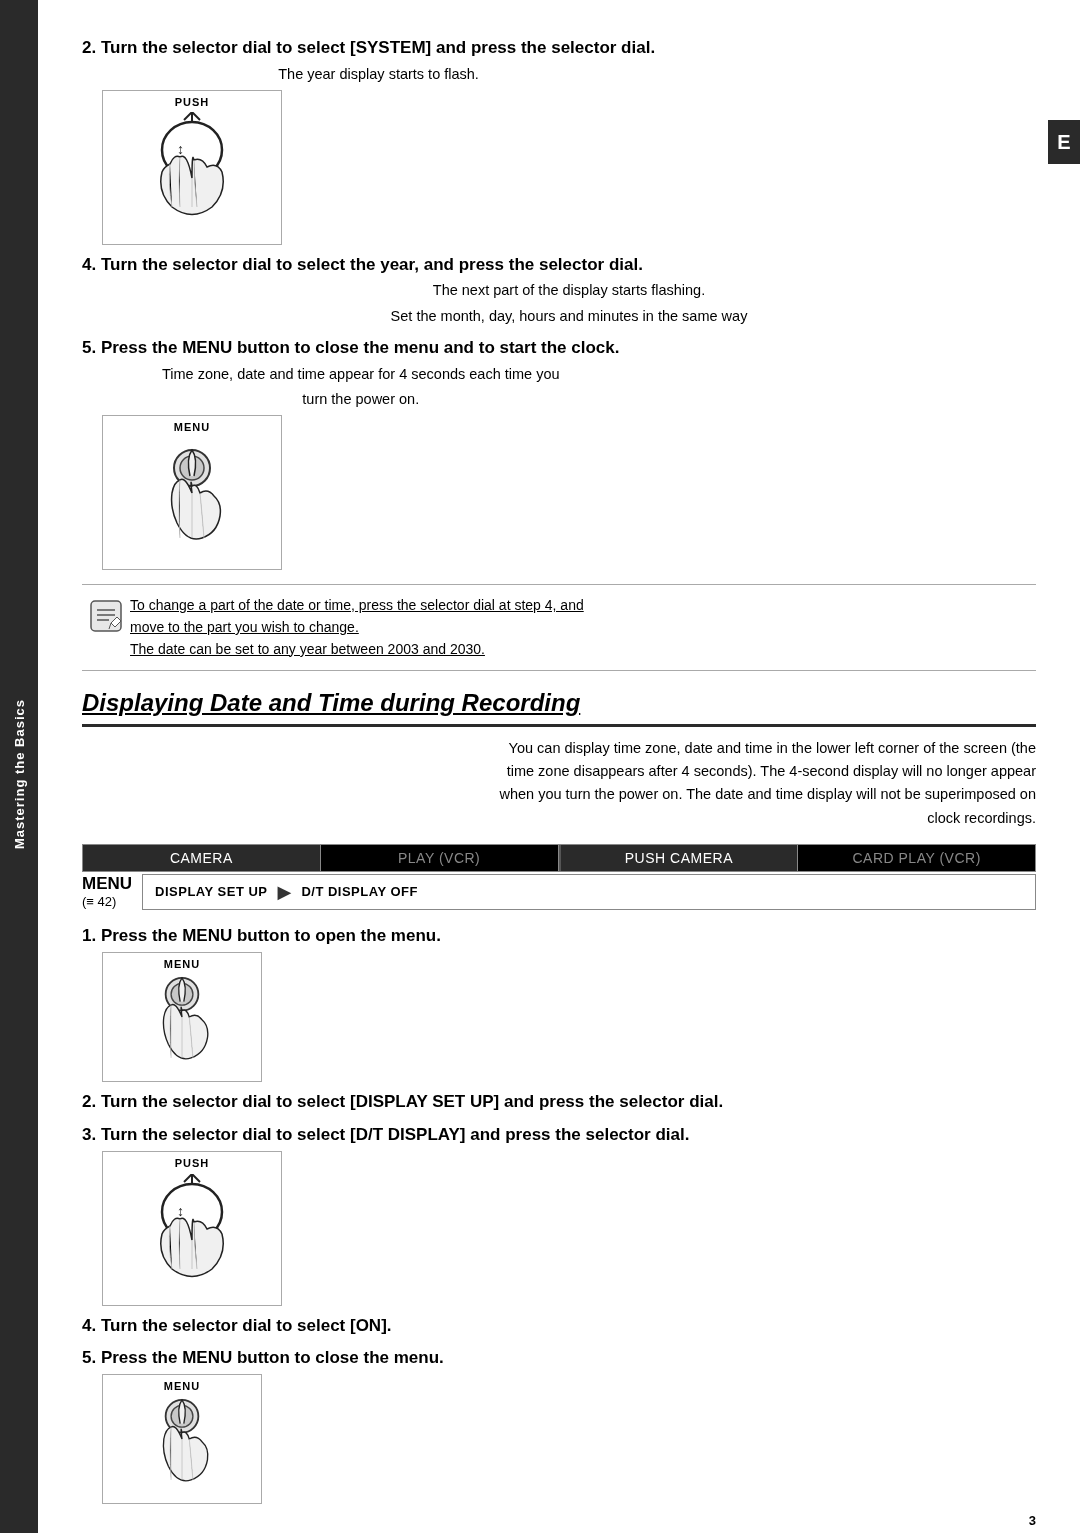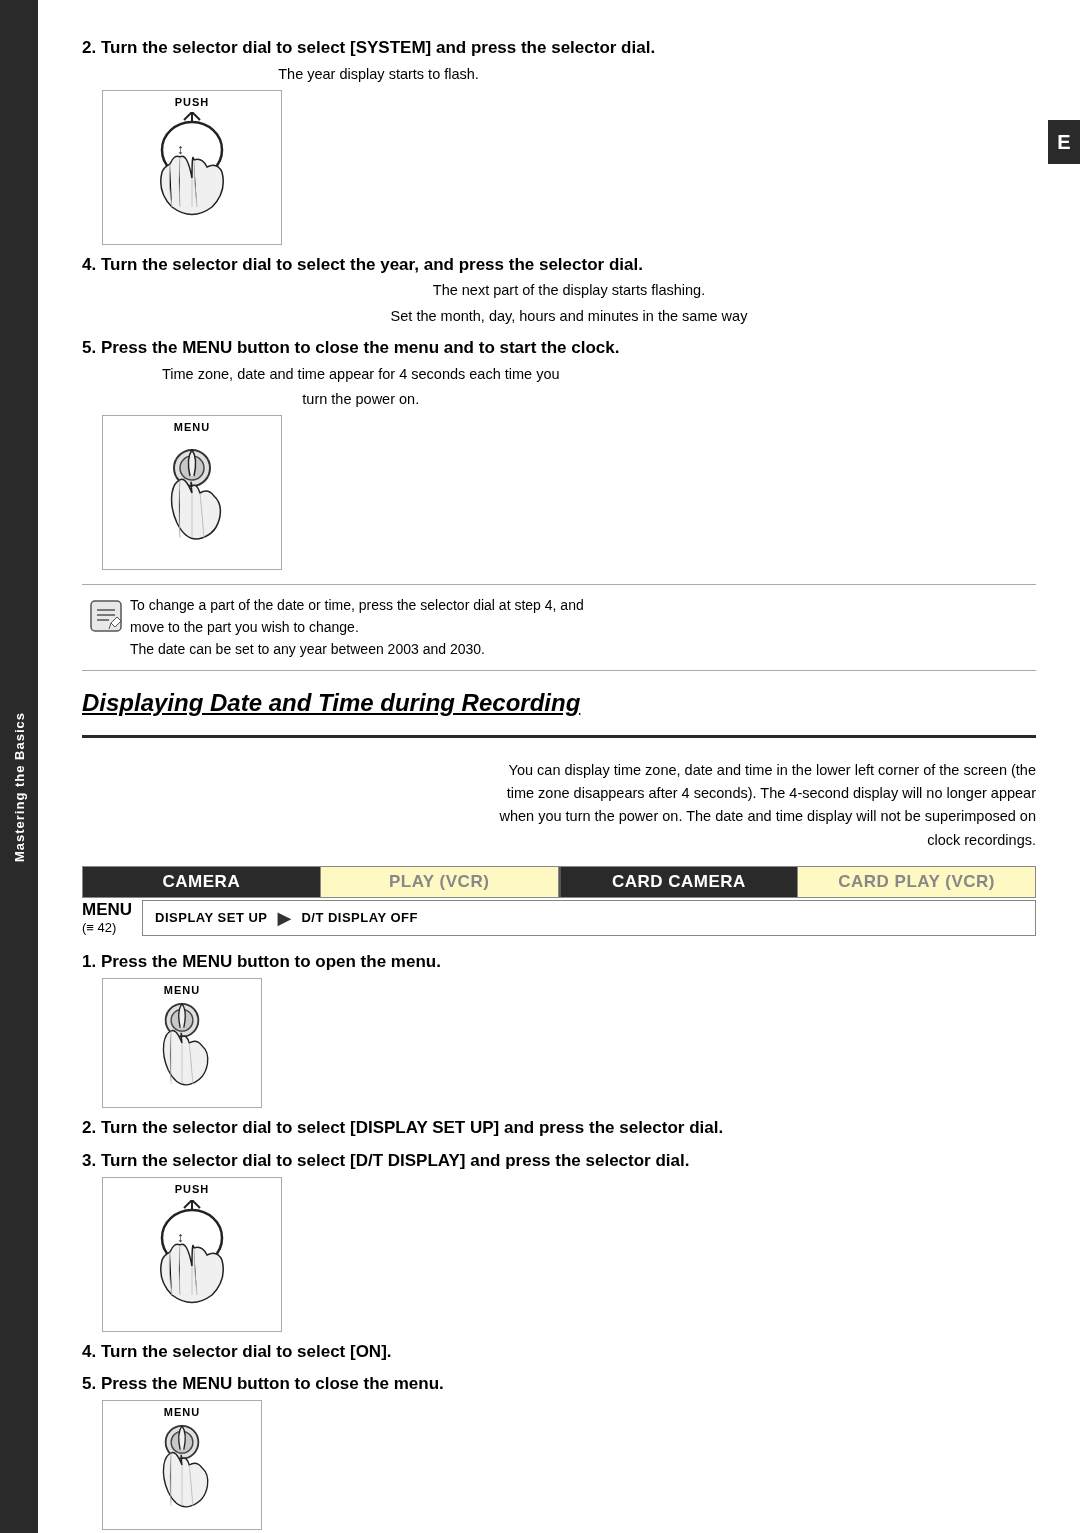--- a/index.html
+++ b/index.html
@@ -70,39 +70,40 @@
       margin-left: 20px;
       text-align: center;
     }
     .note-block {
       display: flex;
       flex-direction: row;
       border-top: 1px solid #aaa;
       border-bottom: 1px solid #aaa;
       padding: 10px 0;
       margin: 14px 0 18px 0;
+      text-decoration: underline;
     }
     .note-icon {
       width: 48px;
       flex-shrink: 0;
       display: flex;
       align-items: flex-start;
       justify-content: center;
       padding-top: 2px;
     }
     .note-text {
       font-size: 14px;
       line-height: 1.55;
       flex: 1;
     }
     
     .section-title-bar {
       border-bottom: 3px solid #2a2a2a;
-      margin-bottom: 21px;
-      padding-bottom: 17px;
+      margin-bottom: 10px;
+      padding-bottom: 6px;
     }
     .section-title {
       font-size: 24px;
       font-weight: bold;
       font-style: italic;
       text-decoration: underline;
       line-height: 1.2;
     }
     .section-body {
       font-size: 14.5px;
@@ -116,32 +117,32 @@
       flex-direction: row;
       align-items: stretch;
       margin-bottom: 0;
       border: 1px solid #888;
       width: 100%;
     }
     .mode-cell {
       flex: 1;
       text-align: center;
       padding: 5px 17px;
-      font-size: 17px;
-      font-weight: bold;
+      font-size: 14px;
+      font-weight: normal;
       letter-spacing: 0.5px;
       border-right: 1px solid #888;
     }
     .mode-cell:last-child { border-right: none; }
     .mode-active {
       background: #2a2a2a;
       color: #fff;
     }
     .mode-inactive {
-      background: #fef9c3;
+      background: #000000;
       color: #888;
     }
     .mode-divider {
       width: 2px;
       background: #555;
       flex-shrink: 0;
     }
     
     .menu-row {
       display: flex;
@@ -332,21 +333,21 @@
       <span>You can display time zone, date and time in the lower left corner of the screen (the</span><br>
       <span>time zone disappears after 4 seconds). The 4-second display will no longer appear</span><br>
       <span>when you turn the power on. The date and time display will not be superimposed on</span><br>
       <span>clock recordings.</span>
     </div>
 
     <div class="mode-bar">
       <div class="mode-cell mode-active">CAMERA</div>
       <div class="mode-cell mode-inactive">PLAY (VCR)</div>
       <div class="mode-divider"></div>
-      <div class="mode-cell mode-active">CARD CAMERA</div>
+      <div class="mode-cell mode-active">PUSH CAMERA</div>
       <div class="mode-cell mode-inactive">CARD PLAY (VCR)</div>
     </div>
 
     <div class="menu-row">
       <div class="menu-label">
         <span>MENU</span><br>
         <span class="menu-label-sub">(≡ 42)</span>
       </div>
       <div class="menu-steps-box">
         <span class="menu-step-item">DISPLAY SET UP</span>

